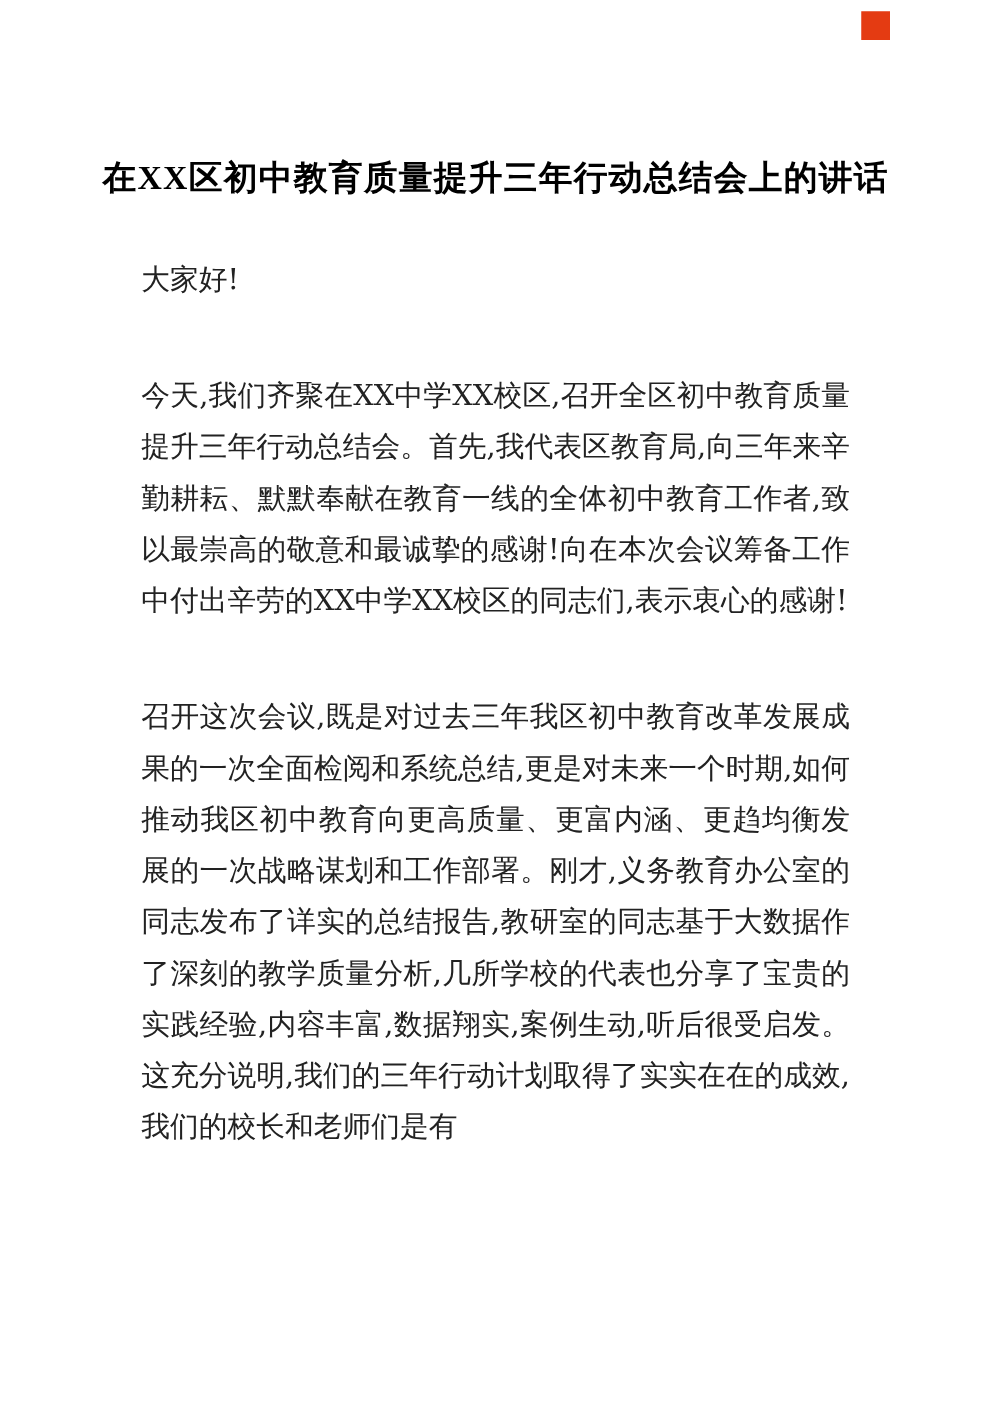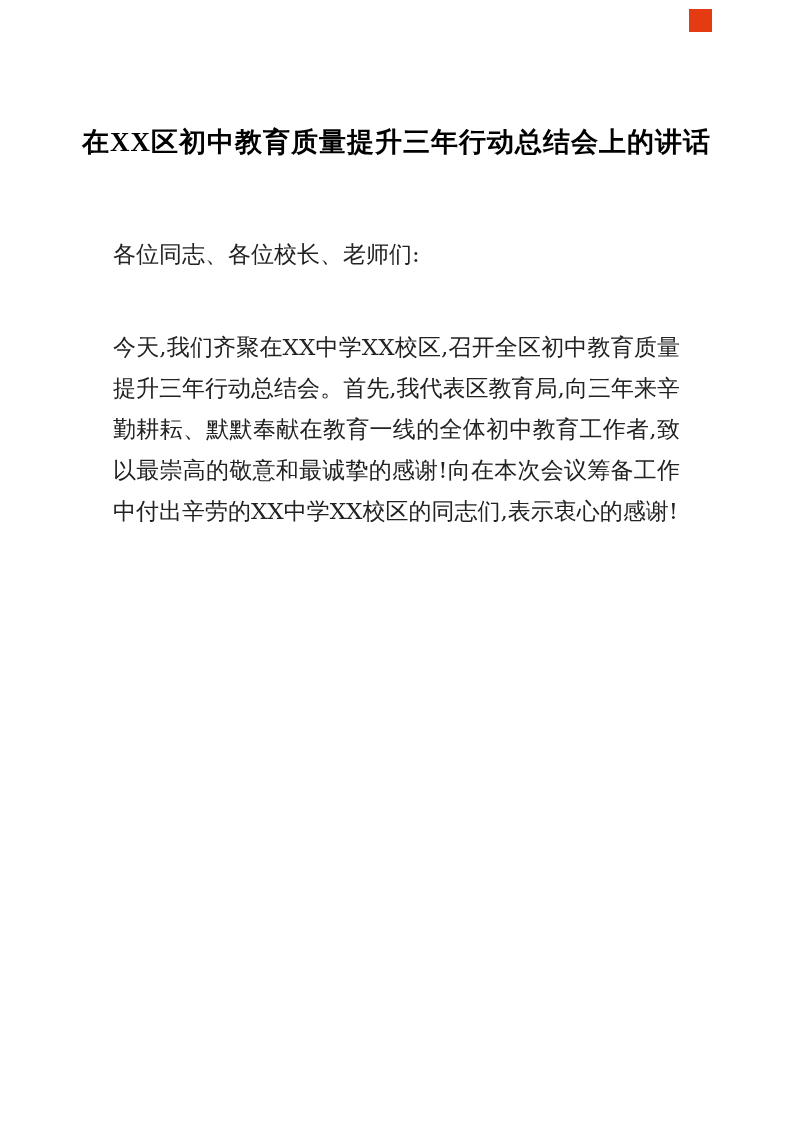--- a/index.html
+++ b/index.html
@@ -52,17 +52,18 @@
 
 <div class="page">
 
   <div class="click-marker" style="background: rgb(228, 59, 18);"></div>
 
   <div class="doc-title">
     <div>在XX区初中教育质量提升三年行动总结会上的讲话</div>
   </div>
 
   <div class="doc-body">
-    <p class="p-greeting">各位同志、各位校长、老师们:</p>
+    <p class="p-hello">大家好!</p>
     <p class="p-para">今天,我们齐聚在XX中学XX校区,召开全区初中教育质量提升三年行动总结会。首先,我代表区教育局,向三年来辛勤耕耘、默默奉献在教育一线的全体初中教育工作者,致以最崇高的敬意和最诚挚的感谢!向在本次会议筹备工作中付出辛劳的XX中学XX校区的同志们,表示衷心的感谢!</p>
+    <p class="p-para">召开这次会议,既是对过去三年我区初中教育改革发展成果的一次全面检阅和系统总结,更是对未来一个时期,如何推动我区初中教育向更高质量、更富内涵、更趋均衡发展的一次战略谋划和工作部署。刚才,义务教育办公室的同志发布了详实的总结报告,教研室的同志基于大数据作了深刻的教学质量分析,几所学校的代表也分享了宝贵的实践经验,内容丰富,数据翔实,案例生动,听后很受启发。这充分说明,我们的三年行动计划取得了实实在在的成效,我们的校长和老师们是有</p>
   </div>
 
 </div>
 
 </body></html>

